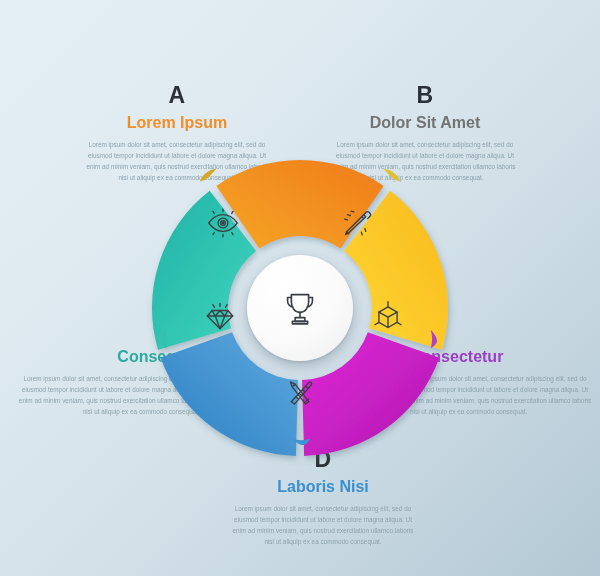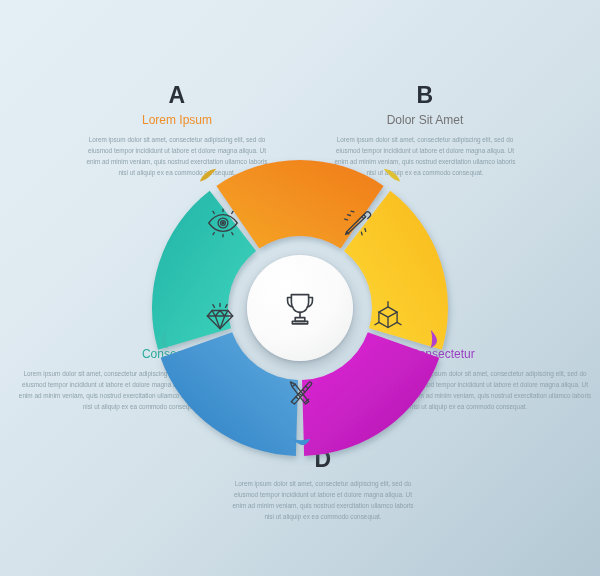--- a/index.html
+++ b/index.html
@@ -26,22 +26,22 @@
   }
   .block .letter {
     font-size: 23px;
     font-weight: bold;
     color: #2b3138;
     line-height: 1;
     margin: 0 0 7px 0;
     letter-spacing: 0.5px;
   }
   .block .title {
-    font-size: 12px;
-    font-weight: normal;
+    font-size: 16px;
+    font-weight: bold;
     line-height: 1.1;
     margin: 0 0 7px 0;
   }
   .block .body {
     font-size: 6.4px;
     line-height: 1.72;
     color: #8fa3ad;
     margin: 0;
   }
   .align-center { text-align: center; }
@@ -105,20 +105,21 @@
   </div>
 
   <div class="block align-center" id="block-c">
     <div class="letter" style="color: rgb(43, 49, 56);">C</div>
     <div class="title" style="color: rgb(155, 63, 196);">Consectetur</div>
     <p class="body" style="color: rgb(143, 163, 173);">Lorem ipsum dolor sit amet, consectetur adipiscing elit, sed do eiusmod tempor incididunt ut labore et dolore magna aliqua. Ut enim ad minim veniam, quis nostrud exercitation ullamco laboris nisi ut aliquip ex ea commodo consequat.</p>
   </div>
 
   <div class="block align-center" id="block-d">
     <div class="letter" style="color: rgb(43, 49, 56);">D</div>
+    <div class="title" style="color: rgb(58, 143, 208);">Laboris Nisi</div>
     <p class="body" style="color: rgb(143, 163, 173);">Lorem ipsum dolor sit amet, consectetur adipiscing elit, sed do eiusmod tempor incididunt ut labore et dolore magna aliqua. Ut enim ad minim veniam, quis nostrud exercitation ullamco laboris nisi ut aliquip ex ea commodo consequat.</p>
   </div>
 
   <div class="block align-center" id="block-e">
     <div class="letter" style="color: rgb(43, 49, 56);">E</div>
     <div class="title" style="color: rgb(42, 171, 156);">Consequat</div>
     <p class="body" style="color: rgb(143, 163, 173);">Lorem ipsum dolor sit amet, consectetur adipiscing elit, sed do eiusmod tempor incididunt ut labore et dolore magna aliqua. Ut enim ad minim veniam, quis nostrud exercitation ullamco laboris nisi ut aliquip ex ea commodo consequat.</p>
   </div>
 
   <div id="wheel">

